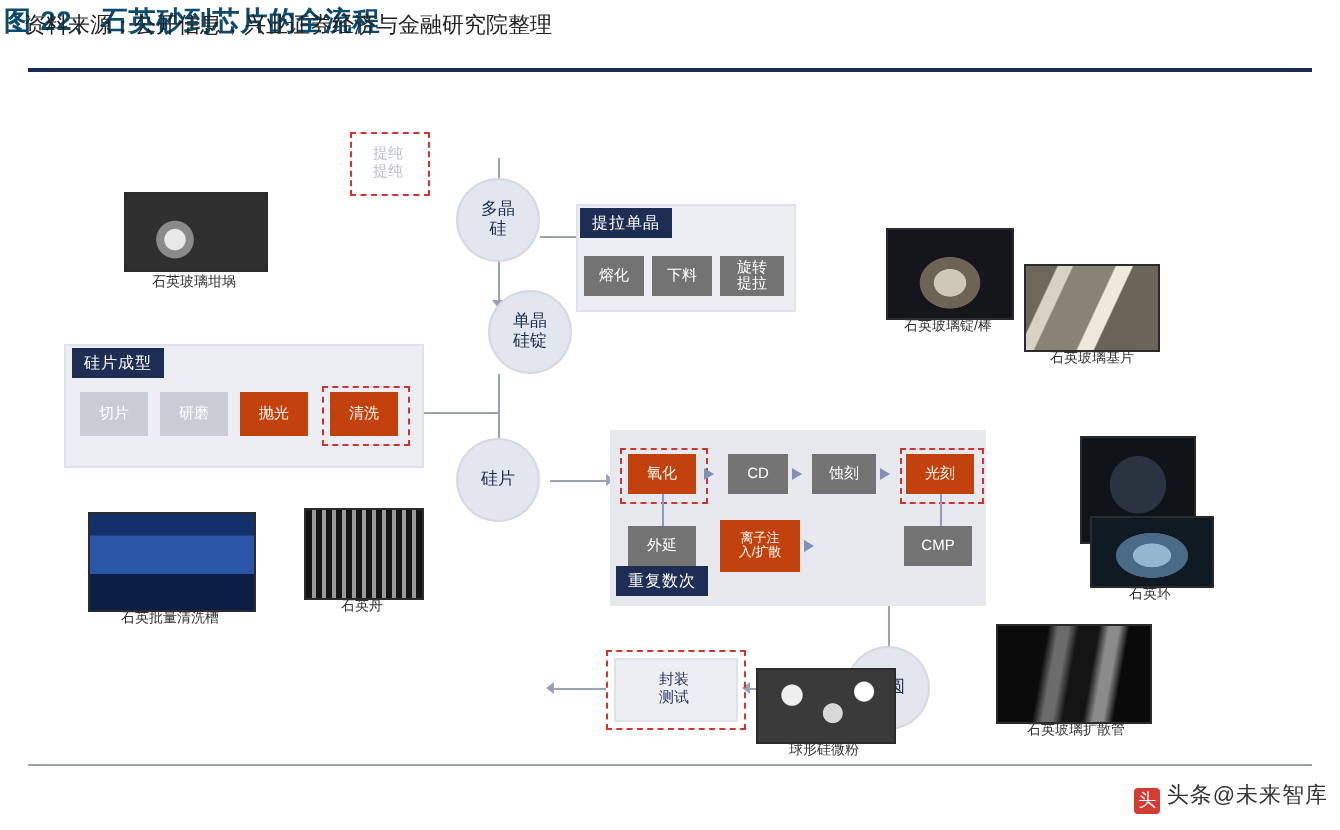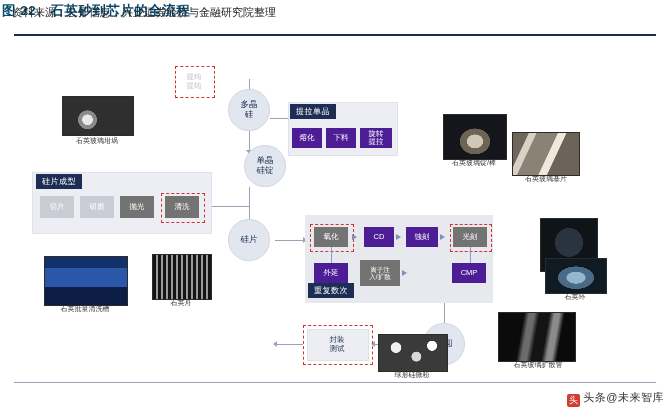--- a/index.html
+++ b/index.html
@@ -50,27 +50,27 @@
     display:flex;align-items:center;justify-content:center;
     text-align:center;
     font-size:8.5px;color:#1a2b52;
     line-height:1.15;
     box-shadow:0 0 0 1px #d4d9e4 inset;
   }
   .node span{display:block;}
 
   
   .gbox{
-    position:absolute;background:#4c1d95;
+    position:absolute;background:#737373;
     display:flex;align-items:center;justify-content:center;
     font-size:7.5px;color:#ffffff;text-align:center;line-height:1.1;
   }
   .gbox.light{background:#c8ccd4;color:#ffffff;}
   .navybox{
-    position:absolute;background:#737373;
+    position:absolute;background:#c2410c;
     display:flex;align-items:center;justify-content:center;
     font-size:7.5px;color:#ffffff;text-align:center;line-height:1.1;
   }
   .panel{
     position:absolute;background:#eceef3;border:1px solid #dfe2e9;
   }
   .panel-dark{
     position:absolute;background:#e7e9ef;
   }
   .grouplabel{

